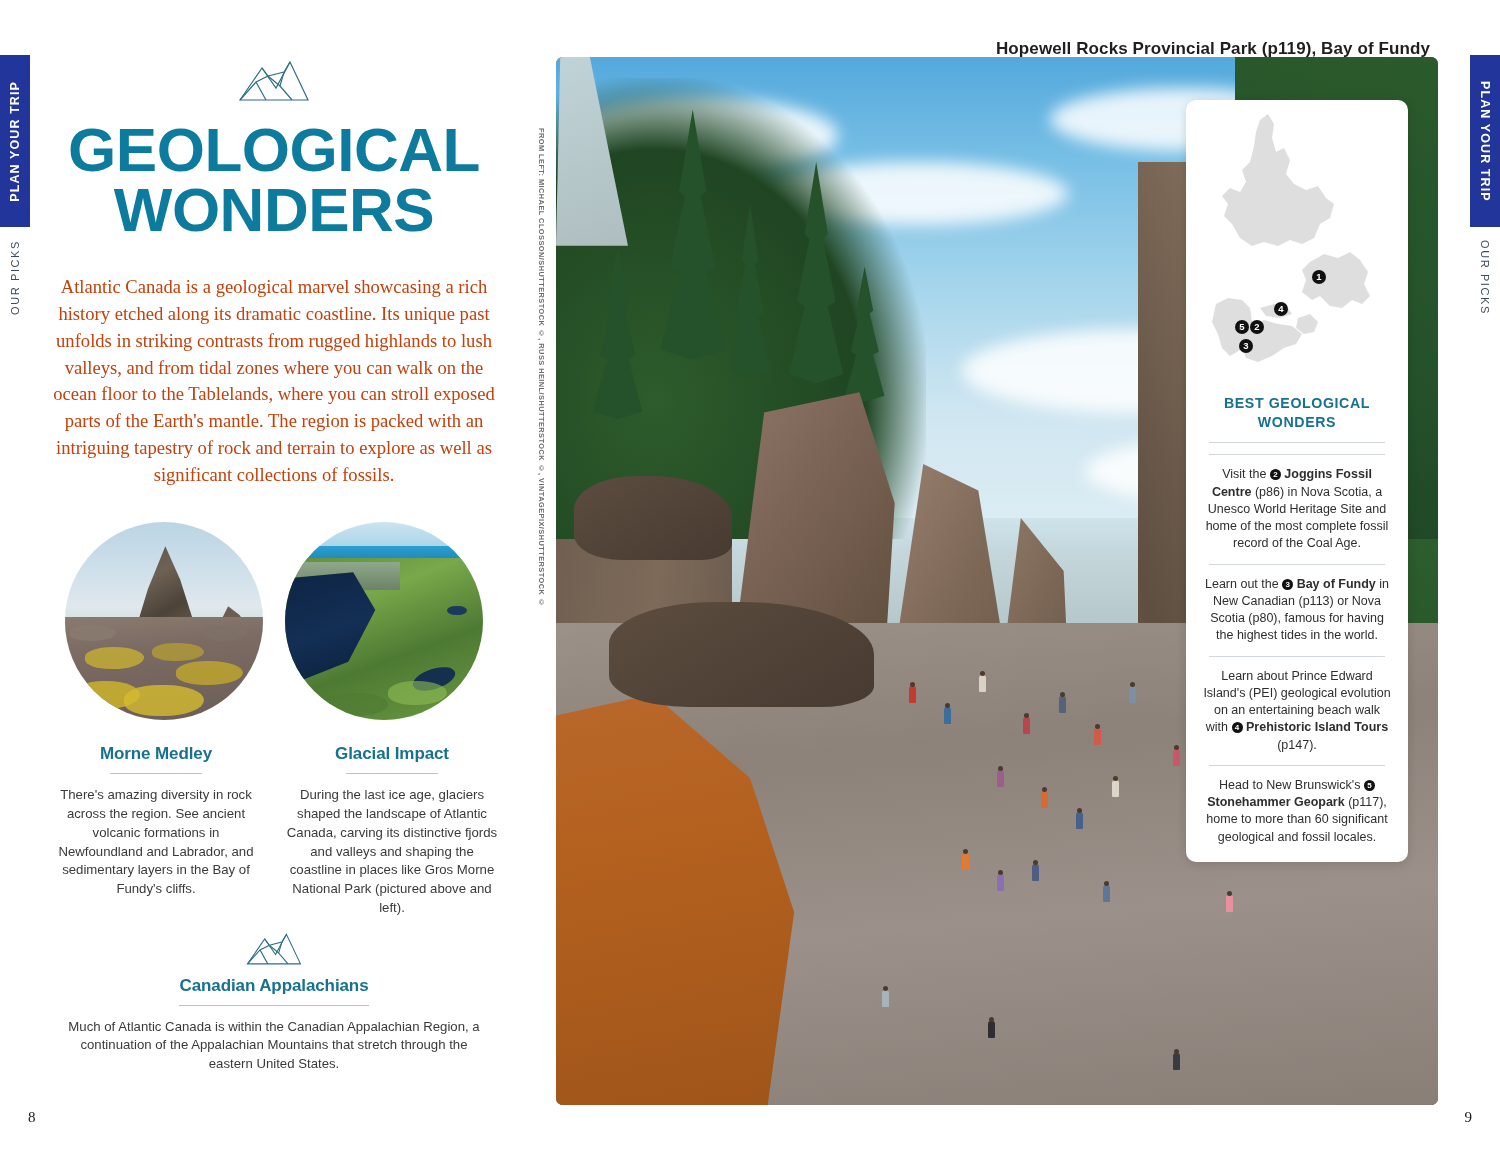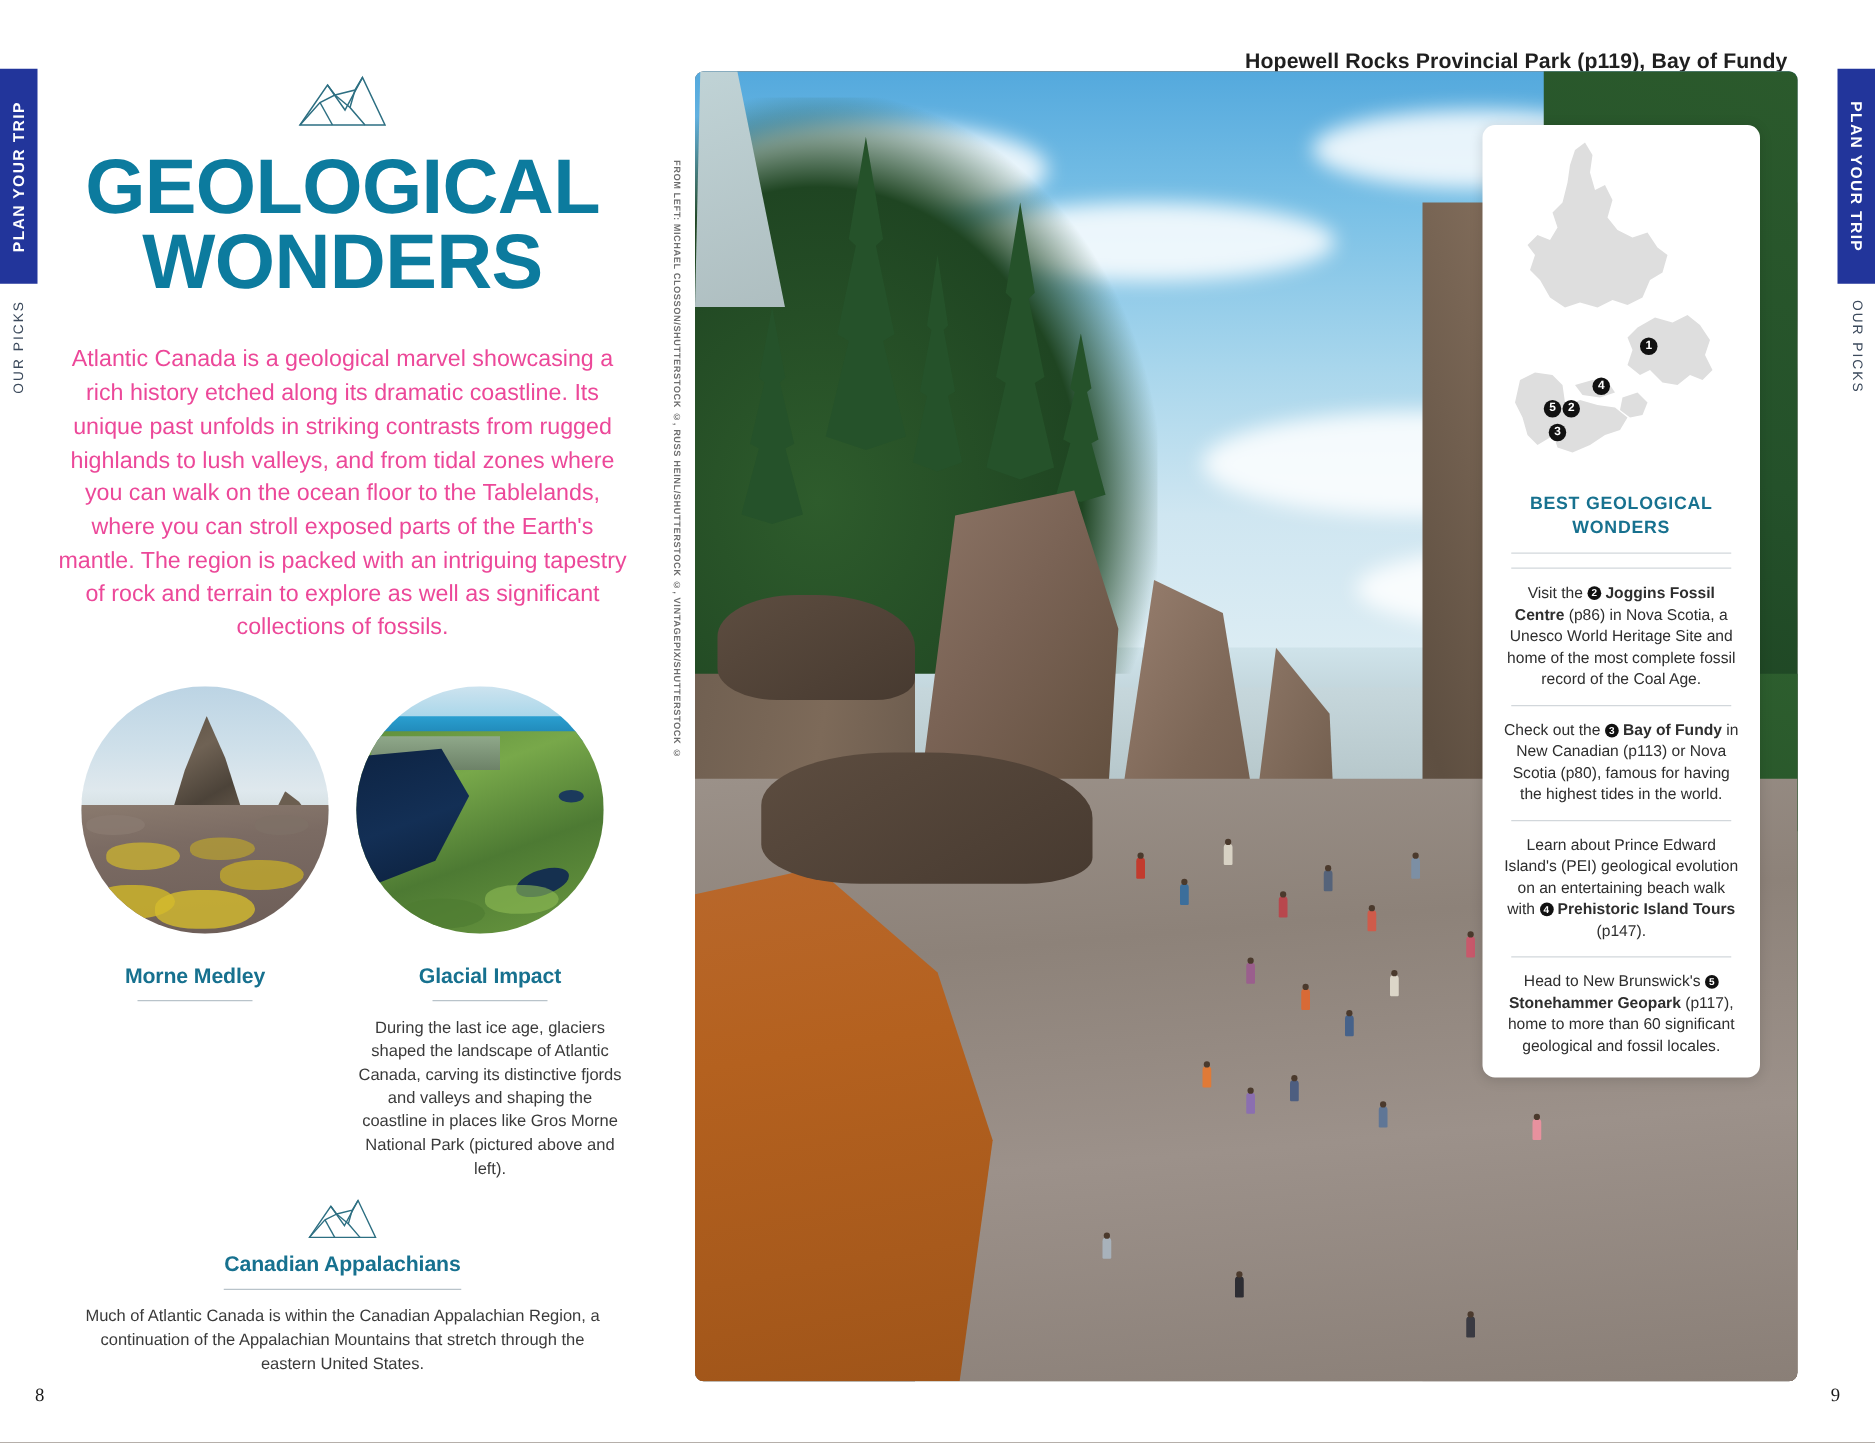--- a/index.html
+++ b/index.html
@@ -74,24 +74,24 @@
   .main-title {
     color: #0c7b9e;
     font-size: 62px;
     font-weight: 700;
     line-height: 0.97;
     letter-spacing: -0.5px;
   }
 
   .intro-para {
     margin: 34px 44px 0 44px;
-    font-family: Liberation Sans, sans-serif;
+    font-family: Liberation Serif, serif;
     font-size: 18.6px;
     line-height: 1.44;
-    color: #ec4899;
+    color: #c2410c;
     text-align: center;
   }
 
   
   .circle-row {
     display: flex;
     justify-content: center;
     gap: 22px;
     margin-top: 34px;
   }
@@ -421,20 +421,21 @@
       <div class="c2-pond2"></div>
       <div class="blob" style="left:52%; bottom:8%;  width:30%; height:12%; background:#8fbc55; opacity:.6;"></div>
       <div class="blob" style="left:18%; bottom:2%;  width:34%; height:12%; background:#4f7c32; opacity:.7;"></div>
     </div>
   </div>
 
   <div class="cap-row">
     <div class="cap-col">
       <div class="cap-title">Morne Medley</div>
       <div class="cap-rule"></div>
+      <div class="cap-body">There's amazing diversity in rock across the region. See ancient volcanic formations in Newfoundland and Labrador, and sedimentary layers in the Bay of Fundy's cliffs.</div>
     </div>
     <div class="cap-col">
       <div class="cap-title">Glacial Impact</div>
       <div class="cap-rule"></div>
       <div class="cap-body">During the last ice age, glaciers shaped the landscape of Atlantic Canada, carving its distinctive fjords and valleys and shaping the coastline in places like Gros Morne National Park (pictured above and left).</div>
     </div>
   </div>
 
   <div class="appalachian-block">
     <svg class="peak-icon" width="56" height="40" viewBox="0 0 72 50" style="margin-top:4px;">
@@ -557,21 +558,21 @@
 
   <div class="box-rule"></div>
 
   <div class="box-item">
     <span>Visit the </span><span class="numdot">2</span> <b>Joggins Fossil Centre</b><span> (p86) in Nova Scotia, a Unesco World Heritage Site and home of the most complete fossil record of the Coal Age.</span>
   </div>
 
   <div class="box-rule"></div>
 
   <div class="box-item">
-    <span>Check out the </span><span class="numdot">3</span> <b>Bay of Fundy</b><span> in New Canadian (p113) or Nova Scotia (p80), famous for having the highest tides in the world.</span>
+    <span>Learn out the </span><span class="numdot">3</span> <b>Bay of Fundy</b><span> in New Canadian (p113) or Nova Scotia (p80), famous for having the highest tides in the world.</span>
   </div>
 
   <div class="box-rule"></div>
 
   <div class="box-item">
     <span>Learn about Prince Edward Island's (PEI) geological evolution on an entertaining beach walk with </span><span class="numdot">4</span> <b>Prehistoric Island Tours</b><span> (p147).</span>
   </div>
 
   <div class="box-rule"></div>
 

